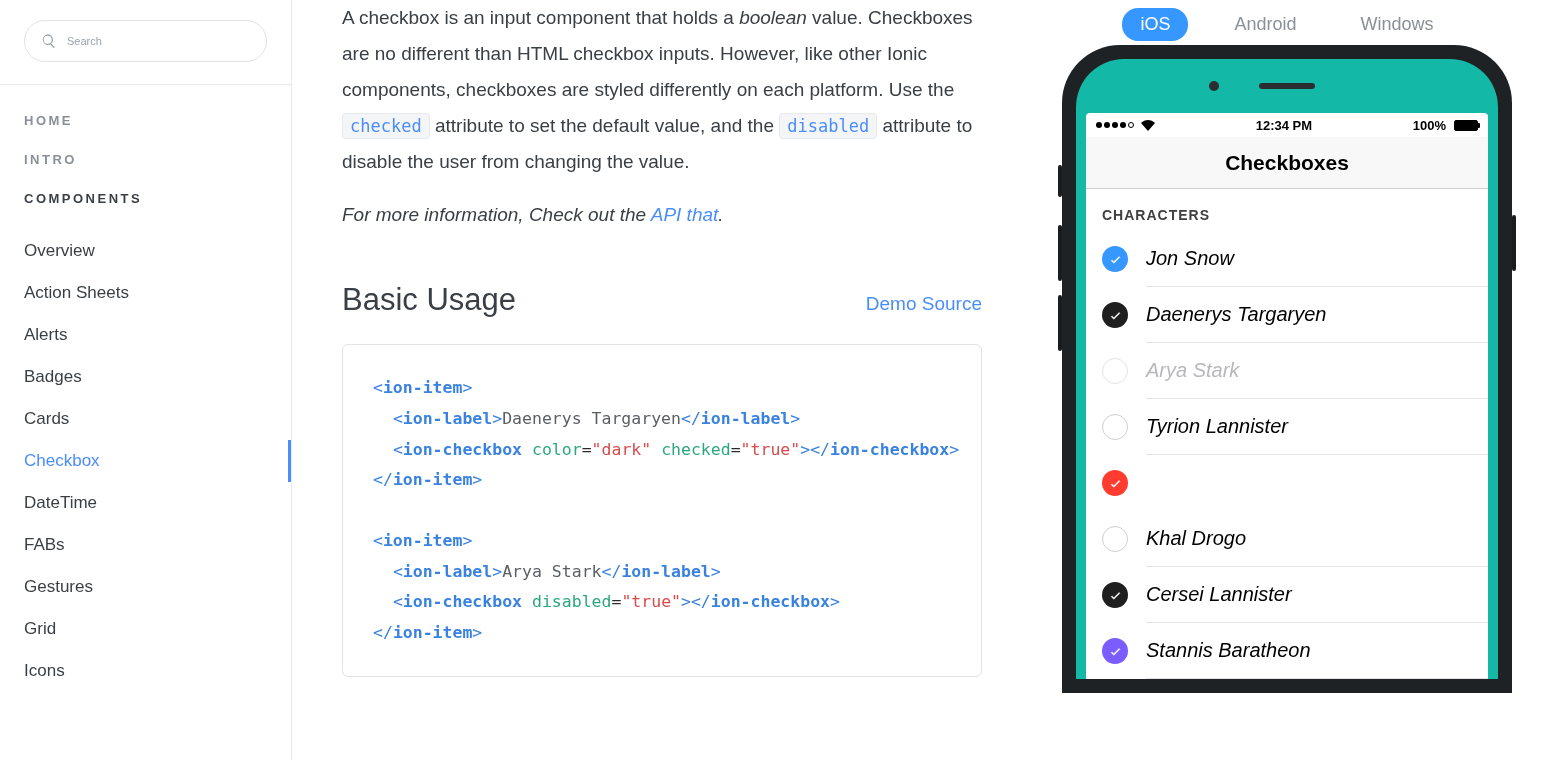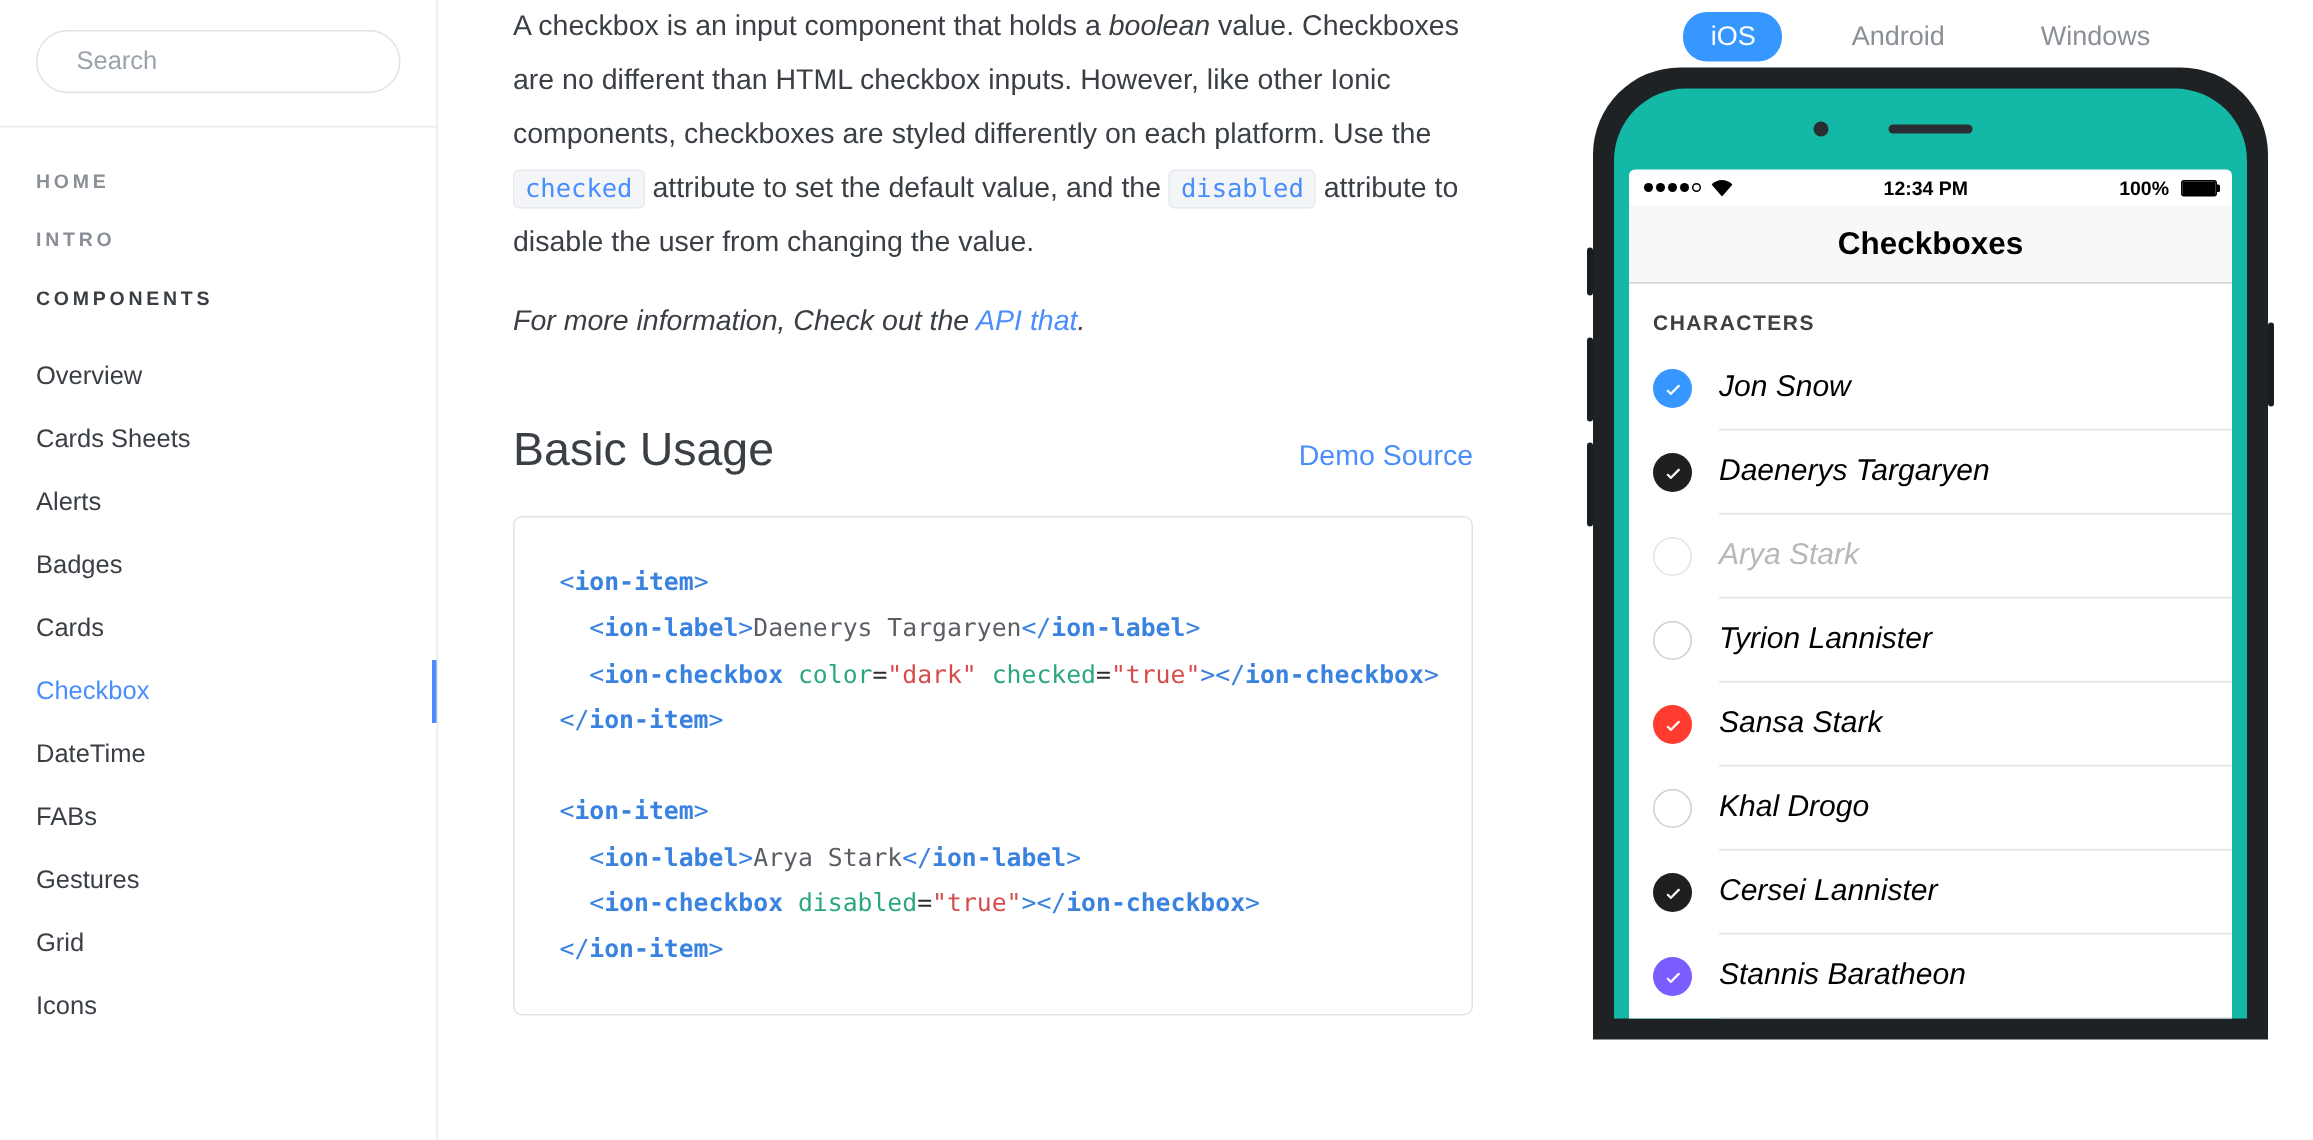--- a/index.html
+++ b/index.html
@@ -24,21 +24,21 @@
   height: 42px;
   border: 1px solid #dfe3e8;
   border-radius: 21px;
   display: flex;
   align-items: center;
   padding: 0 16px;
   color: #9aa2ad;
 }
 .search svg { width: 16px; height: 16px; fill: #9aa2ad; margin-right: 10px; }
 .search input {
-  border: none; outline: none; font-size: 17px; color: #737373;
+  border: none; outline: none; font-size: 11px; color: #737373;
   background: transparent; flex: 1;
 }
 .search input::placeholder { color: #9aa2ad; }
 .nav { padding: 28px 0 0 24px; }
 .nav-heading {
   font-size: 13px; font-weight: 700; letter-spacing: 2.5px;
   color: #8a8f98; margin-bottom: 24px;
   cursor: pointer;
 }
 .nav-heading.active { color: #3a3f45; }
@@ -170,21 +170,21 @@
         </svg>
       <input placeholder="Search" style="">
     </div>
   </div>
   <nav class="nav">
     <div class="nav-heading">HOME</div>
     <div class="nav-heading">INTRO</div>
     <div class="nav-heading active">COMPONENTS</div>
     <div id="nav-items">
         <div class="nav-item">Overview</div>
-        <div class="nav-item">Cards Sheets</div>
+        <div class="nav-item">Action Sheets</div>
         <div class="nav-item">Alerts</div>
         <div class="nav-item">Badges</div>
         <div class="nav-item">Cards</div>
         <div class="nav-item active">Checkbox</div>
         <div class="nav-item">DateTime</div>
         <div class="nav-item">FABs</div>
         <div class="nav-item">Gestures</div>
         <div class="nav-item">Grid</div>
         <div class="nav-item">Icons</div>
       </div>
@@ -278,21 +278,20 @@
             <div class="li-row">
               <div class="cb unchecked"></div>
               <div class="label">Tyrion Lannister</div>
             </div>
             <div class="li-row">
               <div class="cb checked red">
                 <svg viewBox="0 0 24 24">
                   <path fill="#fff" stroke="#fff" stroke-width="1" d="M9 16.2l-3.5-3.5-1.4 1.4L9 19 20 8l-1.4-1.4z"></path>
                 </svg>
               </div>
-              <div class="label">Sansa Stark</div>
             </div>
             <div class="li-row">
               <div class="cb unchecked"></div>
               <div class="label">Khal Drogo</div>
             </div>
             <div class="li-row">
               <div class="cb checked dark">
                 <svg viewBox="0 0 24 24">
                   <path fill="#fff" stroke="#fff" stroke-width="1" d="M9 16.2l-3.5-3.5-1.4 1.4L9 19 20 8l-1.4-1.4z"></path>
                 </svg>

